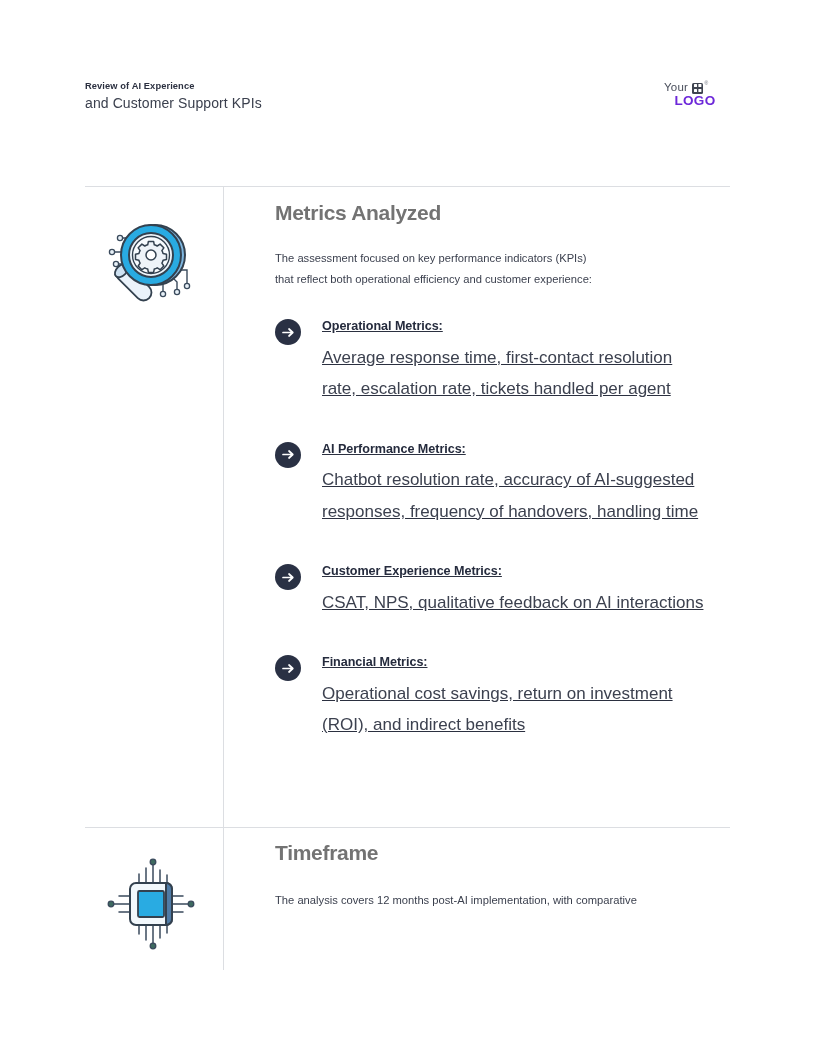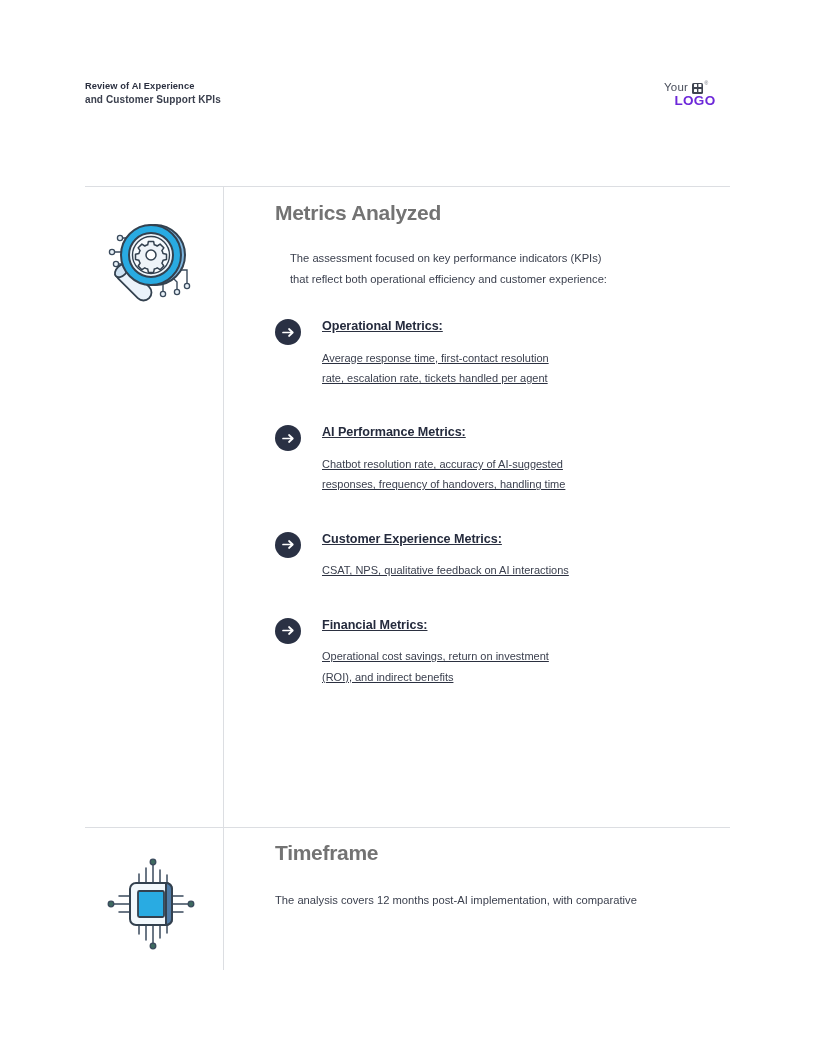--- a/index.html
+++ b/index.html
@@ -35,22 +35,22 @@
     top: 0;
     line-height: 1.45;
   }
   .doc-title-line1 {
     font-size: 9.3px;
     font-weight: bold;
     color: #2b3040;
     letter-spacing: 0.1px;
   }
   .doc-title-line2 {
-    font-size: 10px;
-    font-weight: bold;
+    font-size: 14px;
+    font-weight: normal;
     color: #3b404e;
     letter-spacing: 0.1px;
   }
 
   
   .logo {
     position: absolute;
     right: 12px;
     top: 1px;
     width: 62px;
@@ -151,21 +151,20 @@
     font-weight: bold;
     color: #737373;
     letter-spacing: -0.3px;
     line-height: 1.2;
   }
   .sec-intro {
     margin-top: 23px;
     font-size: 11.2px;
     line-height: 1.87;
     color: #3a3f4d;
-    margin-left: 15px;
   }
   .sec-intro .ln { display: block; }
 
   
   .bullets {
     margin-top: 28px;
   }
   .bullet {
     position: relative;
     padding-left: 47px;
@@ -189,22 +188,22 @@
   .arrow-icon svg { display: block; }
 
   .bullet-title {
     font-size: 12.6px;
     font-weight: bold;
     color: #252b3d;
     line-height: 1.4;
     letter-spacing: -0.05px;
   }
   .bullet-desc {
-    margin-top: 12px;
-    font-size: 11px;
+    margin-top: 6px;
+    font-size: 17px;
     line-height: 1.85;
     color: #3c414f;
   }
   .bullet-desc .ln { display: block; }
 
   .tf-body {
     margin-top: 25px;
     font-size: 11.2px;
     line-height: 1.87;
     color: #3a3f4d;

